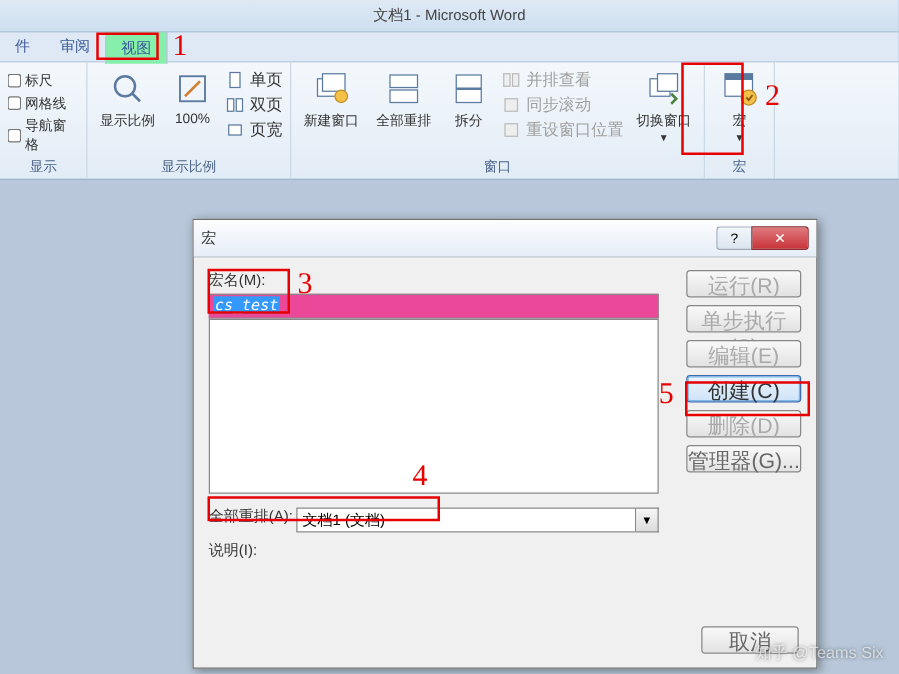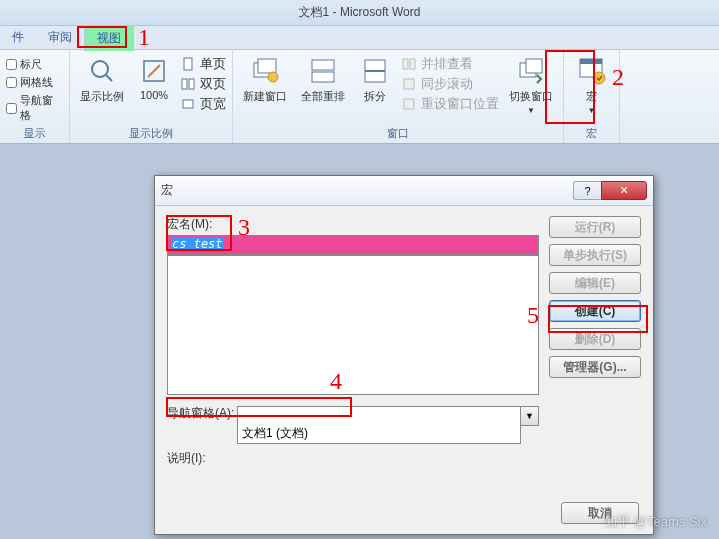--- a/index.html
+++ b/index.html
@@ -32,31 +32,31 @@
 .docarea { position: absolute; top: 144px; left: 0; right: 0; bottom: 0; background: #b8c8da; }
 
 
 .dialog { position: absolute; left: 154px; top: 175px; width: 500px; height: 360px; background: #f0f0f0; border: 1px solid #707070; box-shadow: 2px 2px 8px rgba(0,0,0,0.4); }
 .dlg-title { height: 30px; background: linear-gradient(#fdfdfe, #e6eef7); display: flex; align-items: center; padding: 0 6px; border-bottom: 1px solid #c0c8d0; }
 .dlg-title-text { flex: 1; font-size: 12px; color: #333; }
 .dlg-btns { display: flex; gap: 0; }
 .dlg-tbtn { width: 28px; height: 19px; border: 1px solid #9aa8b8; background: linear-gradient(#f2f6fb,#dce5ef); display: flex; align-items: center; justify-content: center; font-size: 11px; }
 .dlg-tbtn.close { width: 46px; background: linear-gradient(#e07a7e,#c8343a); color: #fff; border-color: #8a2e32; border-radius: 0 3px 3px 0; }
 .dlg-tbtn.help { border-radius: 3px 0 0 3px; border-right: none; }
-.dlg-body { padding: 10px 12px; font-size: 12px; display: flex; gap: 10px; }
+.dlg-body { padding: 10px 12px; font-size: 12px; display: flex; gap: 22px; }
 .dlg-left { flex: 1; display: flex; flex-direction: column; }
 .dlg-right { width: 92px; display: flex; flex-direction: column; gap: 6px; }
 .lbl { font-size: 12px; color: #333; margin-bottom: 2px; }
 .txtbox { width: 100%; height: 20px; border: 1px solid #888; background: #ec4899; padding: 1px 3px; font-size: 12px; }
 .txtbox .sel { background: #3399ff; color: #fff; padding: 0 1px; font-family: Consolas, monospace; font-style: italic; }
 .listbox { width: 100%; height: 140px; border: 1px solid #888; background: #fff; margin-top: 0; }
 .combo { display: flex; }
-.combo-input { flex: 1; height: 20px; border: 1px solid #888; background: #fff; padding: 18px 4px; font-size: 12px; }
+.combo-input { flex: 1; height: 20px; border: 1px solid #888; background: #fff; padding: 1px 4px; font-size: 12px; }
 .combo-btn { width: 18px; height: 20px; border: 1px solid #888; border-left: none; background: linear-gradient(#f6f6f6,#ddd); display: flex; align-items: center; justify-content: center; font-size: 9px; }
-.dbtn { height: 22px; border: 1px solid #888; background: linear-gradient(#f9f9f9,#e2e2e2); font-size: 12px; border-radius: 3px; color: #666; cursor: pointer; font-weight: bold; }
+.dbtn { height: 22px; border: 1px solid #888; background: linear-gradient(#f9f9f9,#e2e2e2); font-size: 17px; border-radius: 3px; color: #666; cursor: pointer; }
 .dbtn.disabled { color: #aaa; }
 .dbtn.primary { border: 1px solid #3b6fb0; background: linear-gradient(#eaf3fc,#cfe4f8); box-shadow: 0 0 0 1px #7fb5e8 inset; color: #333; }
 .dlg-footer { position: absolute; bottom: 10px; right: 14px; }
 .dlg-footer .dbtn { width: 78px; }
 
 
 .hl { position: absolute; border: 2px solid #e60000; pointer-events: none; }
 .num { position: absolute; color: #e60000; font-size: 24px; font-weight: normal; font-family: "Times New Roman", serif; pointer-events: none; }
 
 
@@ -248,21 +248,21 @@
       <div class="dlg-tbtn help">?</div>
       <div class="dlg-tbtn close">✕</div>
     </div>
   </div>
   <div class="dlg-body">
     <div class="dlg-left">
       <div class="lbl">宏名(M):</div>
       <div class="txtbox"><span class="sel">cs_test</span></div>
       <div class="listbox"></div>
       <div style="height:10px"></div>
-      <div class="lbl" style="display:inline"><span>导航窗格(A):</span></div>
+      <div class="lbl" style="display:inline"><span>全部重排(A):</span></div>
       <div class="combo" style="margin-left:70px;margin-top:-18px">
         <div class="combo-input">文档1 (文档)</div>
         <div class="combo-btn">▼</div>
       </div>
       <div style="height:6px"></div>
       <div class="lbl">说明(I):</div>
       <div style="height:40px"></div>
     </div>
     <div class="dlg-right">
       <button class="dbtn disabled">运行(R)</button>

